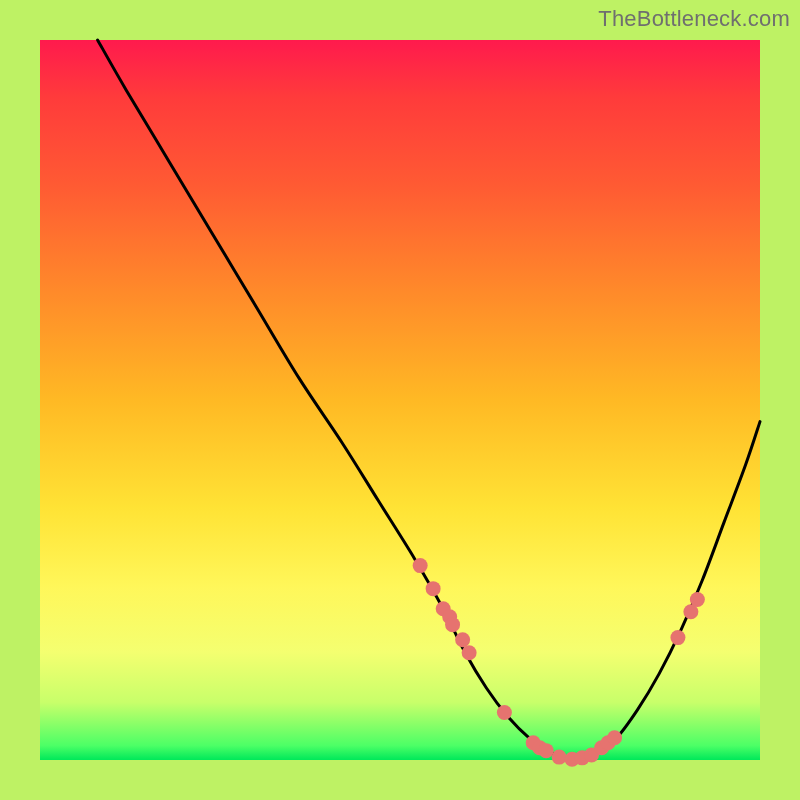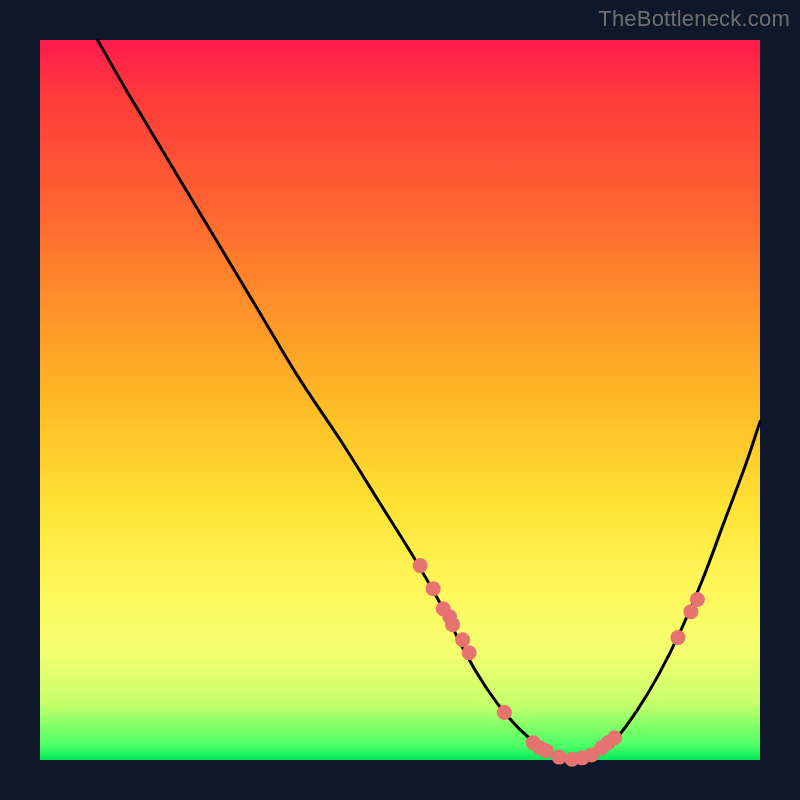--- a/index.html
+++ b/index.html
@@ -10,21 +10,21 @@
     background: #000;
     overflow: hidden;
     font-family: Arial, Helvetica, sans-serif;
   }
   .frame {
     position: absolute;
     left: 0;
     top: 0;
     width: 800px;
     height: 800px;
-    background: #0f172a;
+    background: #bef264;
   }
   .plot {
     position: absolute;
     left: 40px;
     top: 40px;
     width: 720px;
     height: 720px;
     background: linear-gradient(to bottom,
       #ff1a4d 0%,
       #ff3b3b 8%,

